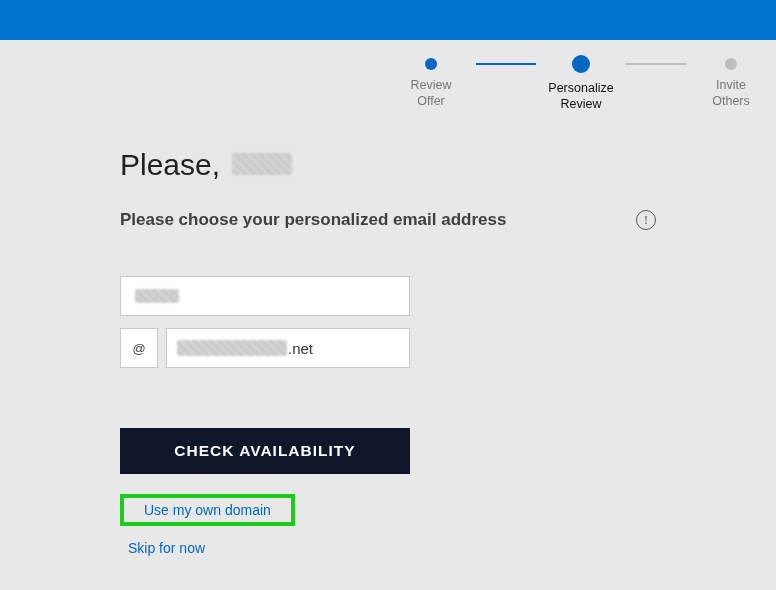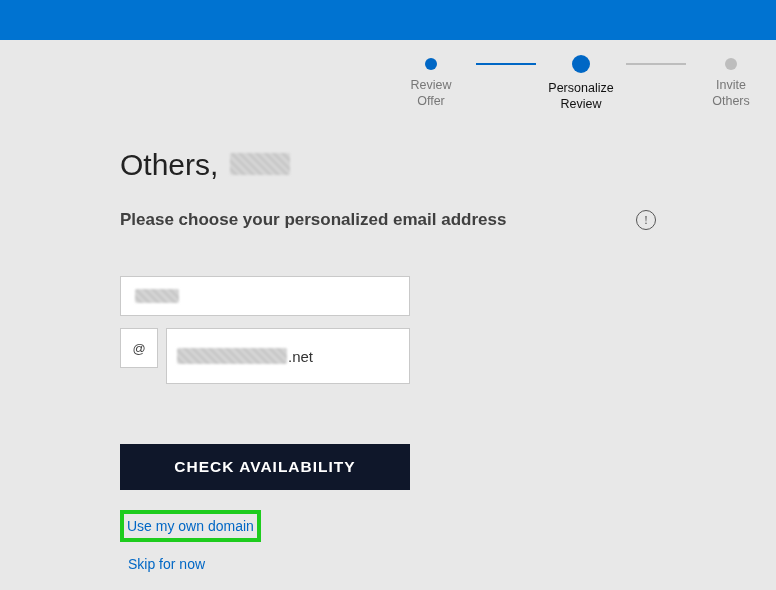--- a/index.html
+++ b/index.html
@@ -159,21 +159,21 @@
     border: 1px solid #c9c9c9;
     display: flex;
     align-items: center;
     justify-content: center;
     color: #444;
     font-size: 13px;
     box-sizing: border-box;
   }
   .domain-box {
     flex: 1;
-    height: 56px;
+    height: 40px;
     background: #fff;
     border: 1px solid #c9c9c9;
     display: flex;
     align-items: center;
     padding: 0 10px;
     box-sizing: border-box;
     color: #333;
     font-size: 15px;
   }
   .blur-dom {
@@ -205,21 +205,21 @@
     gap: 12px;
     align-items: flex-start;
   }
   .link {
     color: #0067c5;
     font-size: 14px;
     cursor: pointer;
   }
   .highlight {
     border: 4px solid #1ecc1e;
-    padding: 4px 3px;
+    padding: 4px 20px;
   }
   .skip {
     padding: 2px 8px 0 8px;
   }
 </style>
 </head>
 <body>
 
 <div class="top-bar"></div>
 
@@ -242,21 +242,21 @@
     <div class="dot"></div>
     <div class="label">
       <span>Invite</span><br><span>Others</span>
     </div>
   </div>
 </div>
 
 <div class="content">
 
   <div class="welcome-row">
-    <span class="welcome-prefix">Others,</span>
+    <span class="welcome-prefix">Please,</span>
     <span class="redacted blur-name"></span>
   </div>
 
   <div class="subtitle-row">
     <div class="subtitle">Please choose your personalized email address</div>
     <div class="info-icon"></div>
   </div>
 
   <div class="fields">
     <div class="input-wrap">

